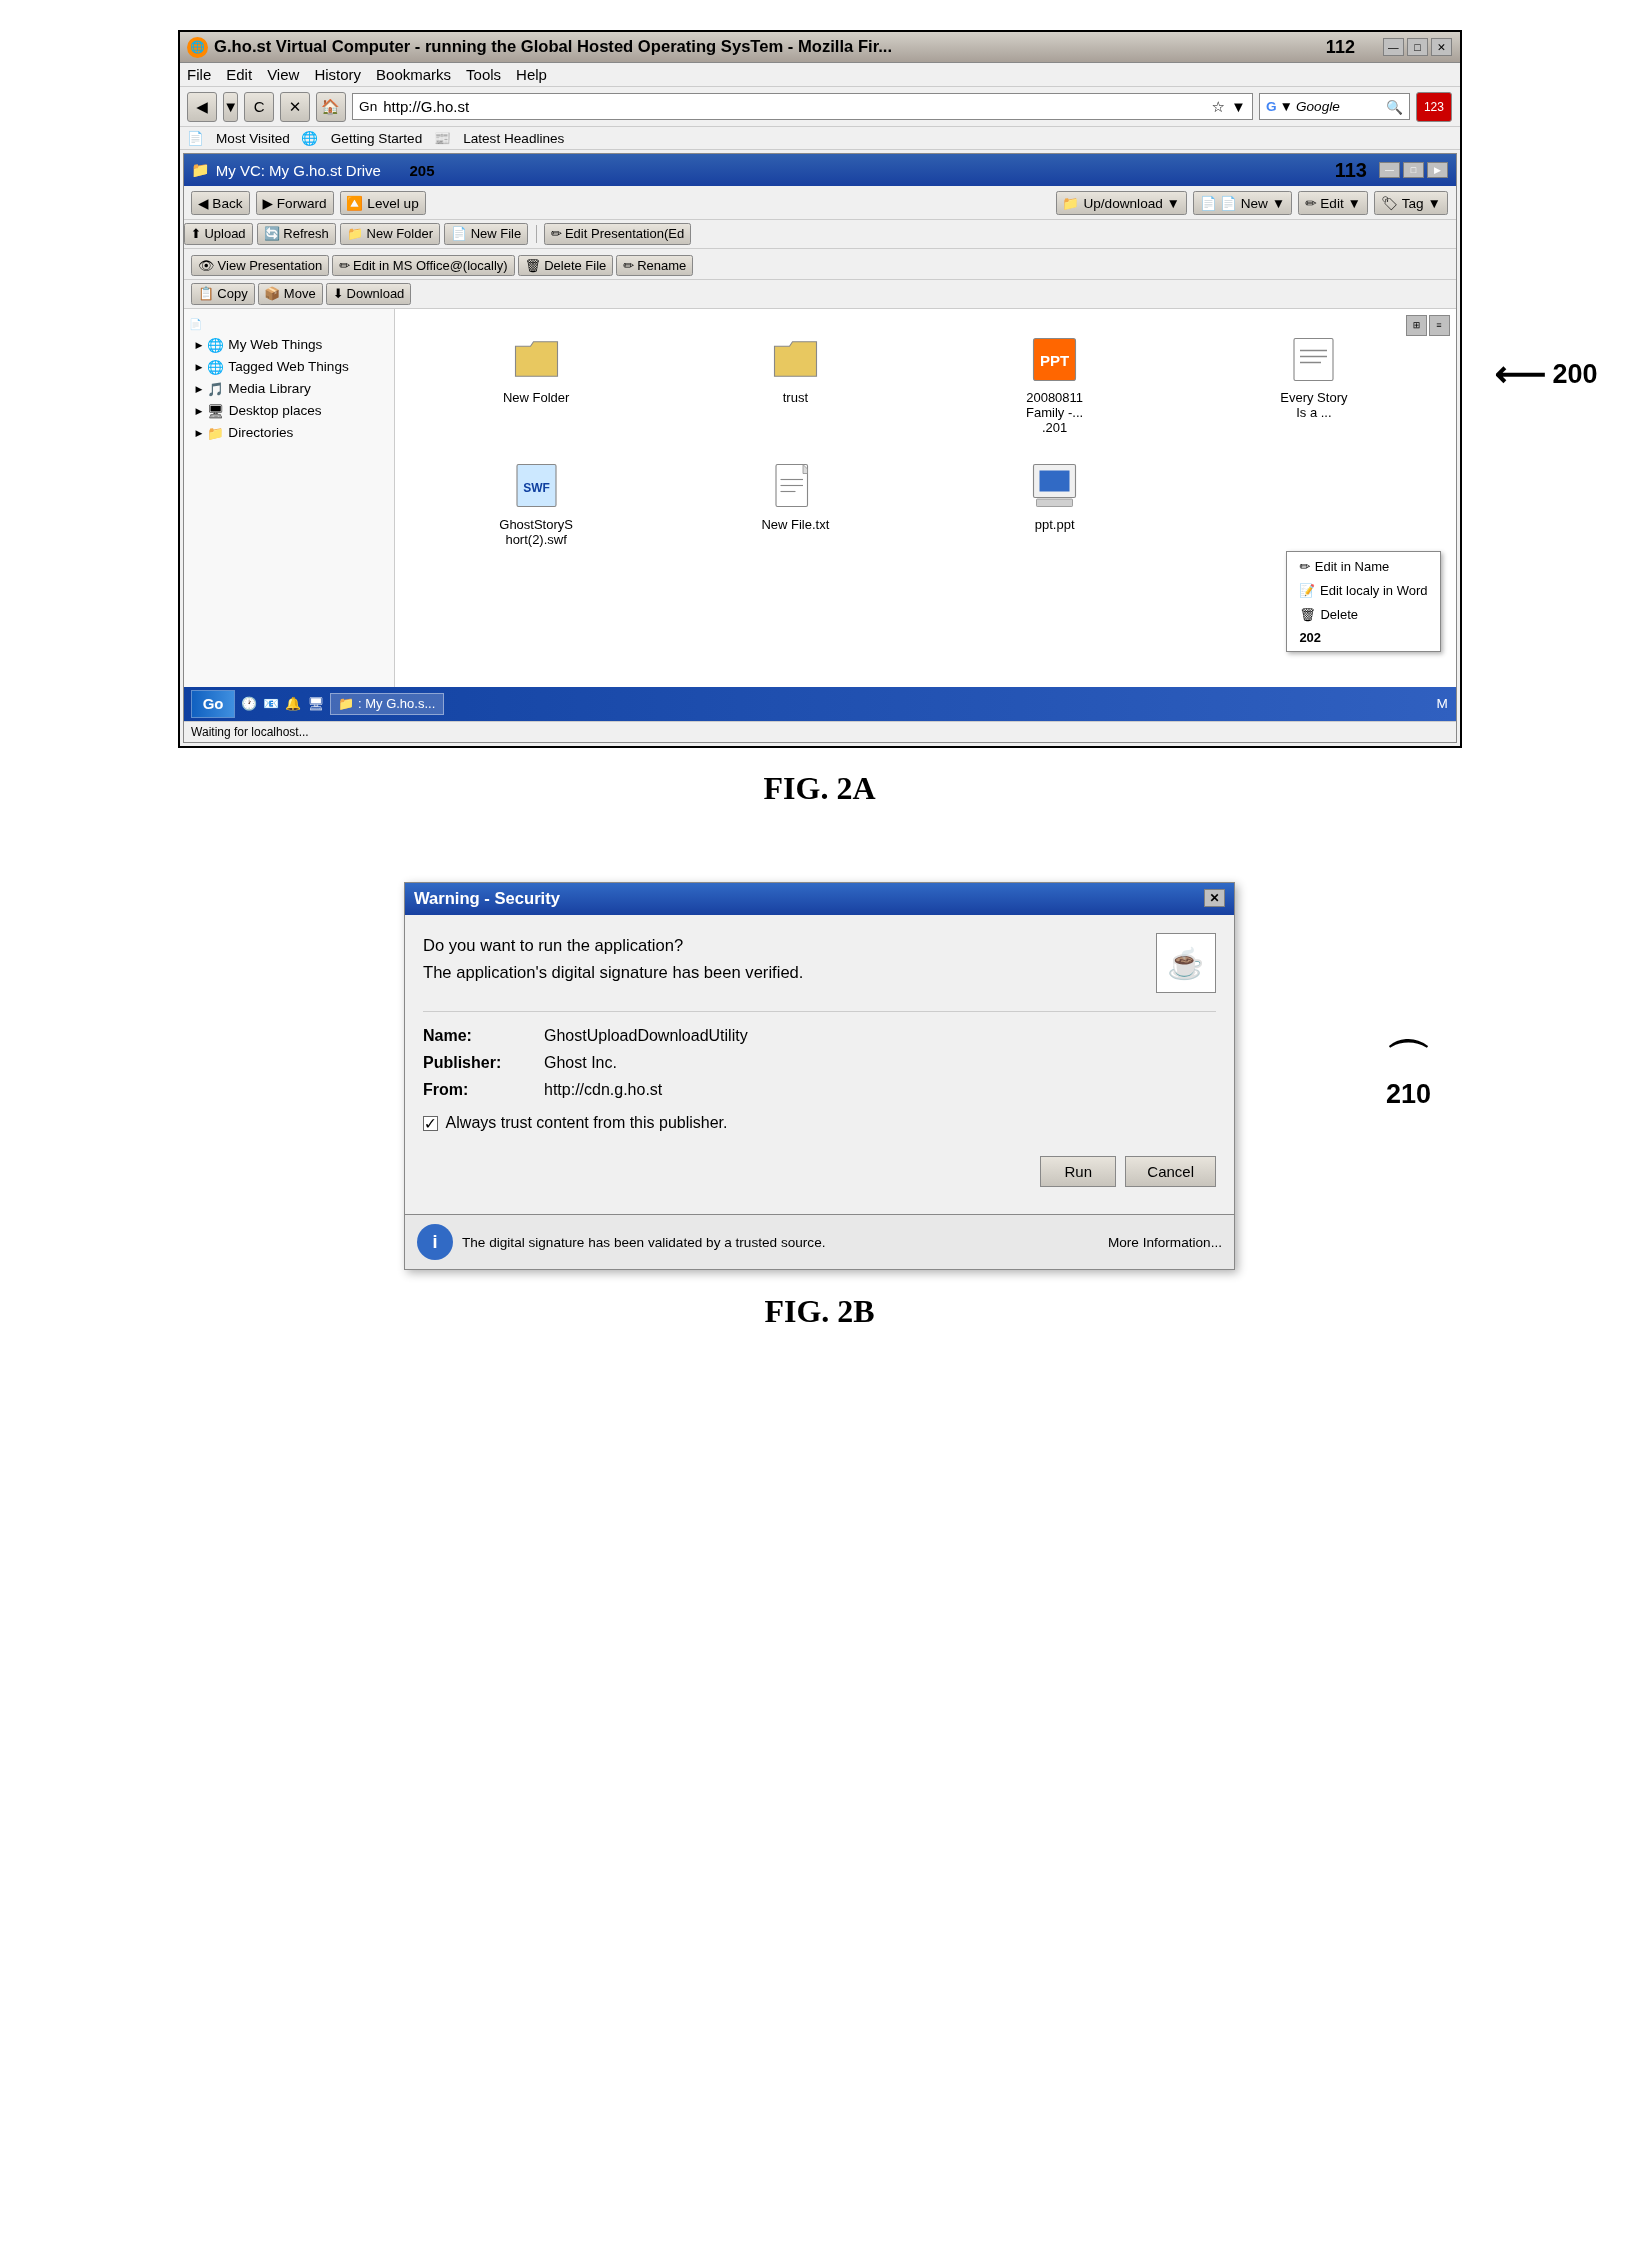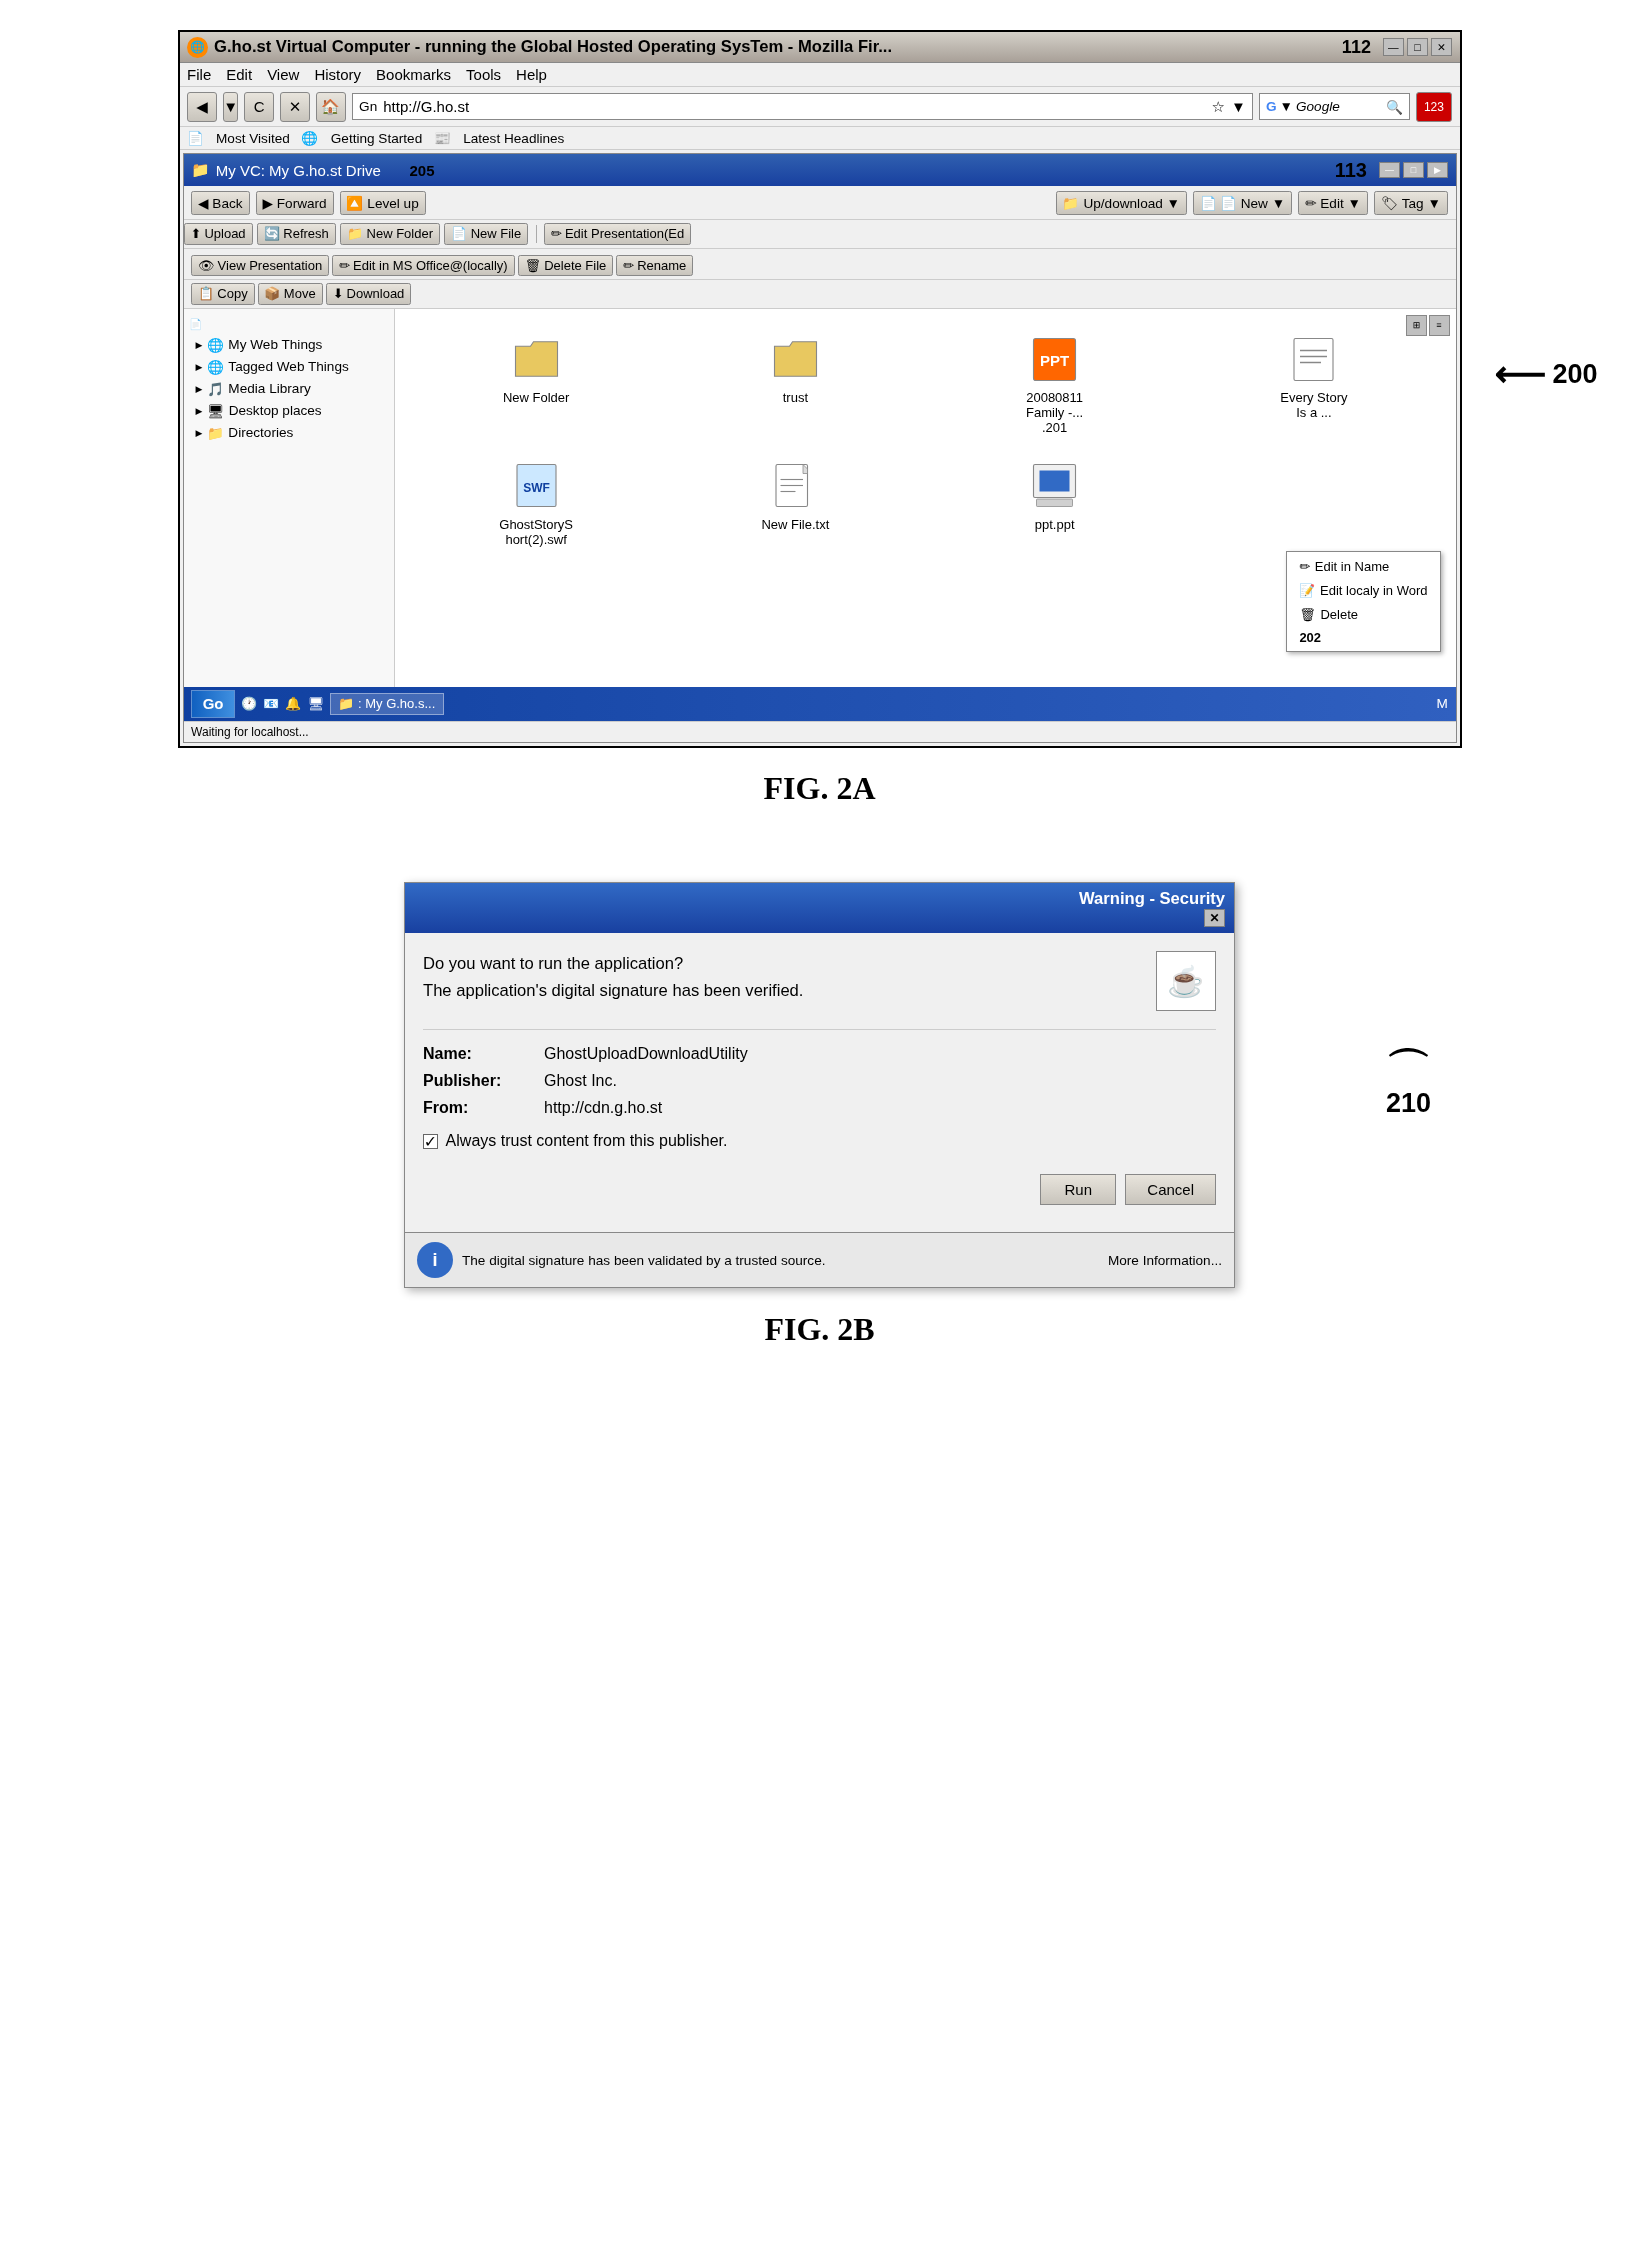--- a/index.html
+++ b/index.html
@@ -385,25 +385,24 @@
       border: 1.5px solid #888;
       background: #f0f0f0;
       box-shadow: 3px 3px 9px rgba(0,0,0,0.3);
     }
 
     .dialog-titlebar {
       background: linear-gradient(to bottom, #316ac5, #1840a0);
       color: white;
       padding: 6px 9px;
       display: flex;
-      align-items: flex-end;
+      align-items: flex-start;
       justify-content: space-between;
       font-size: 16.6px;
       font-weight: bold;
-      flex-direction: column;
     }
 
     .dialog-close-btn {
       width: 21px;
       height: 18px;
       background: #c0c0c0;
       border: 0.8px solid #808080;
       display: flex;
       align-items: center;
       justify-content: center;
@@ -582,21 +581,21 @@
 <div class="fig2a-container">
 
   <div class="relative-wrapper">
     <div class="browser-window">
 
       <div class="browser-titlebar">
         <div class="browser-titlebar-left">
           <div class="browser-titlebar-icon">🌐</div>
           <span class="browser-title-text">G.ho.st Virtual Computer - running the Global Hosted Operating SysTem - Mozilla Fir...</span>
         </div>
-        <div style="display:flex;align-items:center;gap:12px;">
+        <div style="display:flex;align-items:center;gap:28px;">
           <span class="label-112">112</span>
           <div class="browser-window-controls">
             <div class="win-btn">—</div>
             <div class="win-btn">□</div>
             <div class="win-btn">✕</div>
           </div>
         </div>
       </div>
 
       <div class="browser-menubar">

